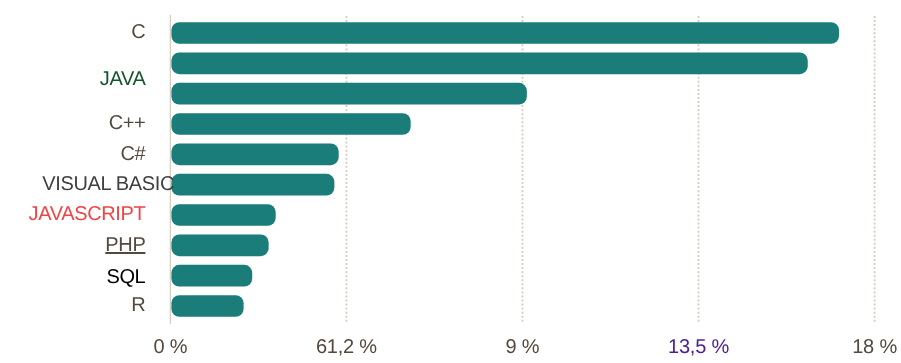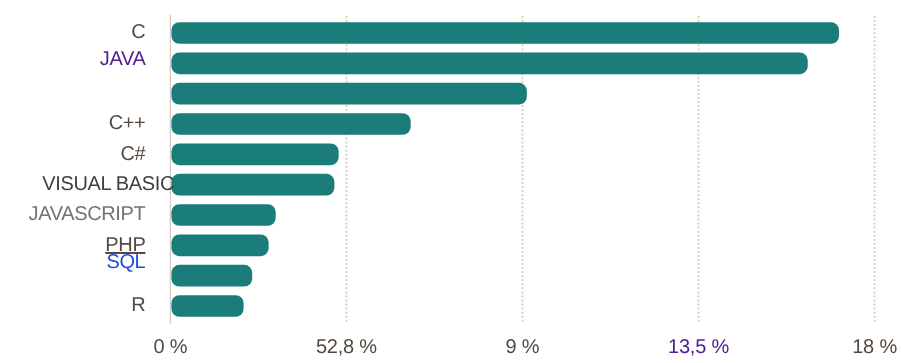--- a/index.html
+++ b/index.html
@@ -40,30 +40,30 @@
         <rect x="171.4" y="173.815" width="162.98088888888893" height="21.67" rx="8" ry="8" fill="#1b7d7a"></rect>
         <rect x="171.4" y="204.148" width="104.29755555555553" height="21.67" rx="8" ry="8" fill="#1b7d7a"></rect>
         <rect x="171.4" y="234.481" width="97.25555555555556" height="21.67" rx="8" ry="8" fill="#1b7d7a"></rect>
         <rect x="171.4" y="264.81399999999996" width="80.82422222222223" height="21.67" rx="8" ry="8" fill="#1b7d7a"></rect>
         <rect x="171.4" y="295.14699999999993" width="72.21733333333333" height="21.67" rx="8" ry="8" fill="#1b7d7a"></rect>
       </g>
   </svg>
 
   <div id="category-axis">
       <div class="cat-label" style="right: 755.6px; top: 22.185px; color: rgb(84, 73, 62);">C</div>
-      <div class="cat-label" style="right: 755.6px; top: 49px; color: #4c1d95;">JAVA</div>
+      <div class="cat-label" style="right: 755.6px; top: 69px; color: #14532d;">JAVA</div>
       <div class="cat-label" style="right: 755.6px; top: 113.184px; color: rgb(84, 73, 62);">C++</div>
       <div class="cat-label" style="right: 755.6px; top: 143.517px; color: rgb(84, 73, 62);">C#</div>
       <div class="cat-label" style="right: 727px; top: 173.85px; color: #404040;">VISUAL BASIC</div>
-      <div class="cat-label" style="right: 755.6px; top: 204.183px; color: #737373;">JAVASCRIPT</div>
+      <div class="cat-label" style="right: 755.6px; top: 204.183px; color: #ef4444;">JAVASCRIPT</div>
       <div class="cat-label" style="right: 755.6px; top: 234.516px; color: rgb(84, 73, 62); text-decoration: underline;">PHP</div>
-      <div class="cat-label" style="right: 755.6px; top: 252px; color: #1d4ed8;">SQL</div>
+      <div class="cat-label" style="right: 755.6px; top: 267px; color: #000000;">SQL</div>
       <div class="cat-label" style="right: 755.6px; top: 295.182px; color: rgb(84, 73, 62);">R</div>
     </div>
   <div id="value-axis">
       <div class="tick-label" style="left: 100.4px; width: 140px; top: 337px; color: rgb(84, 73, 62);">0 %</div>
-      <div class="tick-label" style="left: 276.45px; width: 140px; top: 337px; color: rgb(84, 73, 62);">52,8 %</div>
+      <div class="tick-label" style="left: 276.45px; width: 140px; top: 337px; color: rgb(84, 73, 62);">61,2 %</div>
       <div class="tick-label" style="left: 452.5px; width: 140px; top: 337px; color: rgb(84, 73, 62);">9 %</div>
       <div class="tick-label" style="left: 628.55px; width: 140px; top: 337px; color: #4c1d95;">13,5 %</div>
       <div class="tick-label" style="left: 804.6px; width: 140px; top: 337px; color: rgb(84, 73, 62);">18 %</div>
     </div>
 
 </div>
 
 </body></html>

